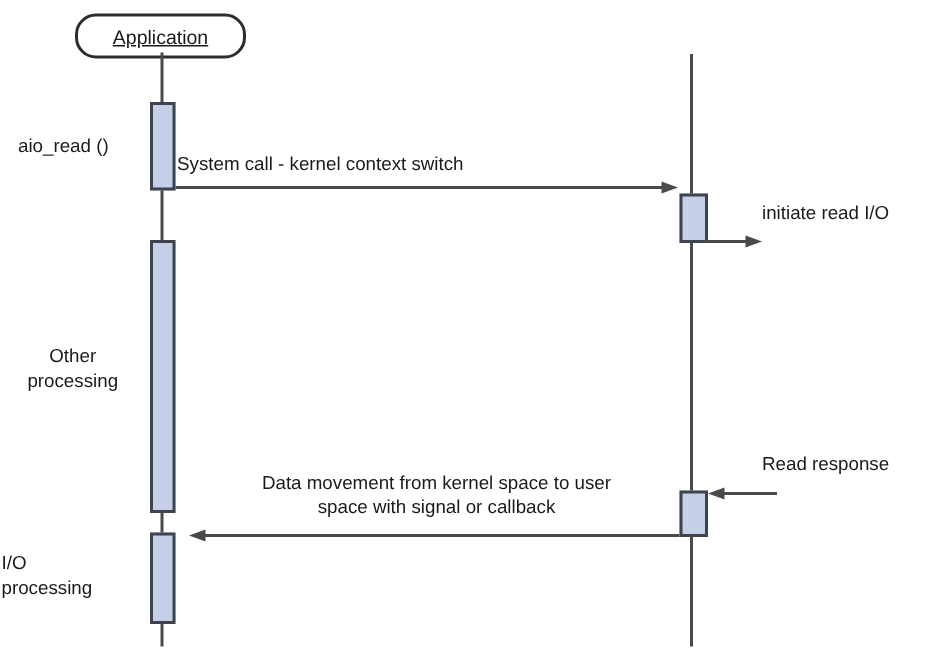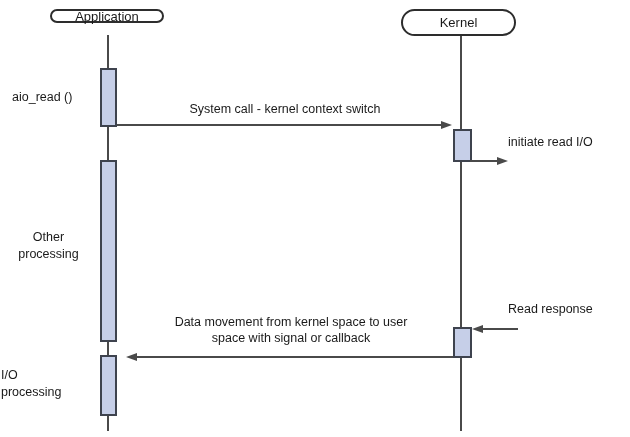--- a/index.html
+++ b/index.html
@@ -22,21 +22,21 @@
   .node {
     position: absolute;
     border: 2px solid #2d2d2d;
     border-radius: 14px;
     background: #ffffff;
     display: flex;
     align-items: center;
     justify-content: center;
     font-size: 13px;
   }
-  #node-application { left: 50px; top: 9px;  width: 114px; height: 14px; }
+  #node-application { left: 50px; top: 9px;  width: 114px; height: 30px; text-decoration: underline; }
   #node-kernel      { left: 401px; top: 9px; width: 115px; height: 27px; }
 
   .lifeline { position: absolute; width: 2px; background: var(--line); }
   #lifeline-application { left: 107px; top: 35px; height: 396px; }
   #lifeline-kernel      { left: 460px; top: 36px; height: 395px; }
 
   .activation {
     position: absolute;
     background: var(--activation-fill);
     border: 2px solid var(--activation-border);
@@ -70,35 +70,32 @@
   .lbl {
     position: absolute;
     font-size: 12.5px;
     line-height: 17px;
     white-space: pre-line;
     color: var(--text);
   }
   #lbl-aio-read  { left: 12px;  top: 89px; text-align: center; }
   #lbl-other     { left: 0px;   top: 229px; width: 97px;  text-align: center; }
   #lbl-io        { left: 1px;   top: 367px; width: 97px;  text-align: left; }
-  #lbl-syscall   { left: 118px; top: 101px; width: 334px; text-align: center; }
+  #lbl-syscall   { left: 118px; top: 101px; width: 334px; }
   #lbl-initiate  { left: 508px; top: 134px; }
   #lbl-readresp  { left: 508px; top: 301px; }
   #lbl-datamove  { left: 140px; top: 314px; width: 302px; text-align: center; line-height: 16px; }
 </style>
 </head>
 <body>
 
 <div class="canvas">
 
   <div class="node" id="node-application">
     <span>Application</span>
-  </div>
-  <div class="node" id="node-kernel">
-    <span>Kernel</span>
   </div>
 
   <div class="lifeline" id="lifeline-application"></div>
   <div class="lifeline" id="lifeline-kernel"></div>
 
   <div class="activation" id="act-aio-read"></div>
   <div class="activation" id="act-other-proc"></div>
   <div class="activation" id="act-io-proc"></div>
   <div class="activation" id="act-kernel-initiate"></div>
   <div class="activation" id="act-kernel-response"></div>

